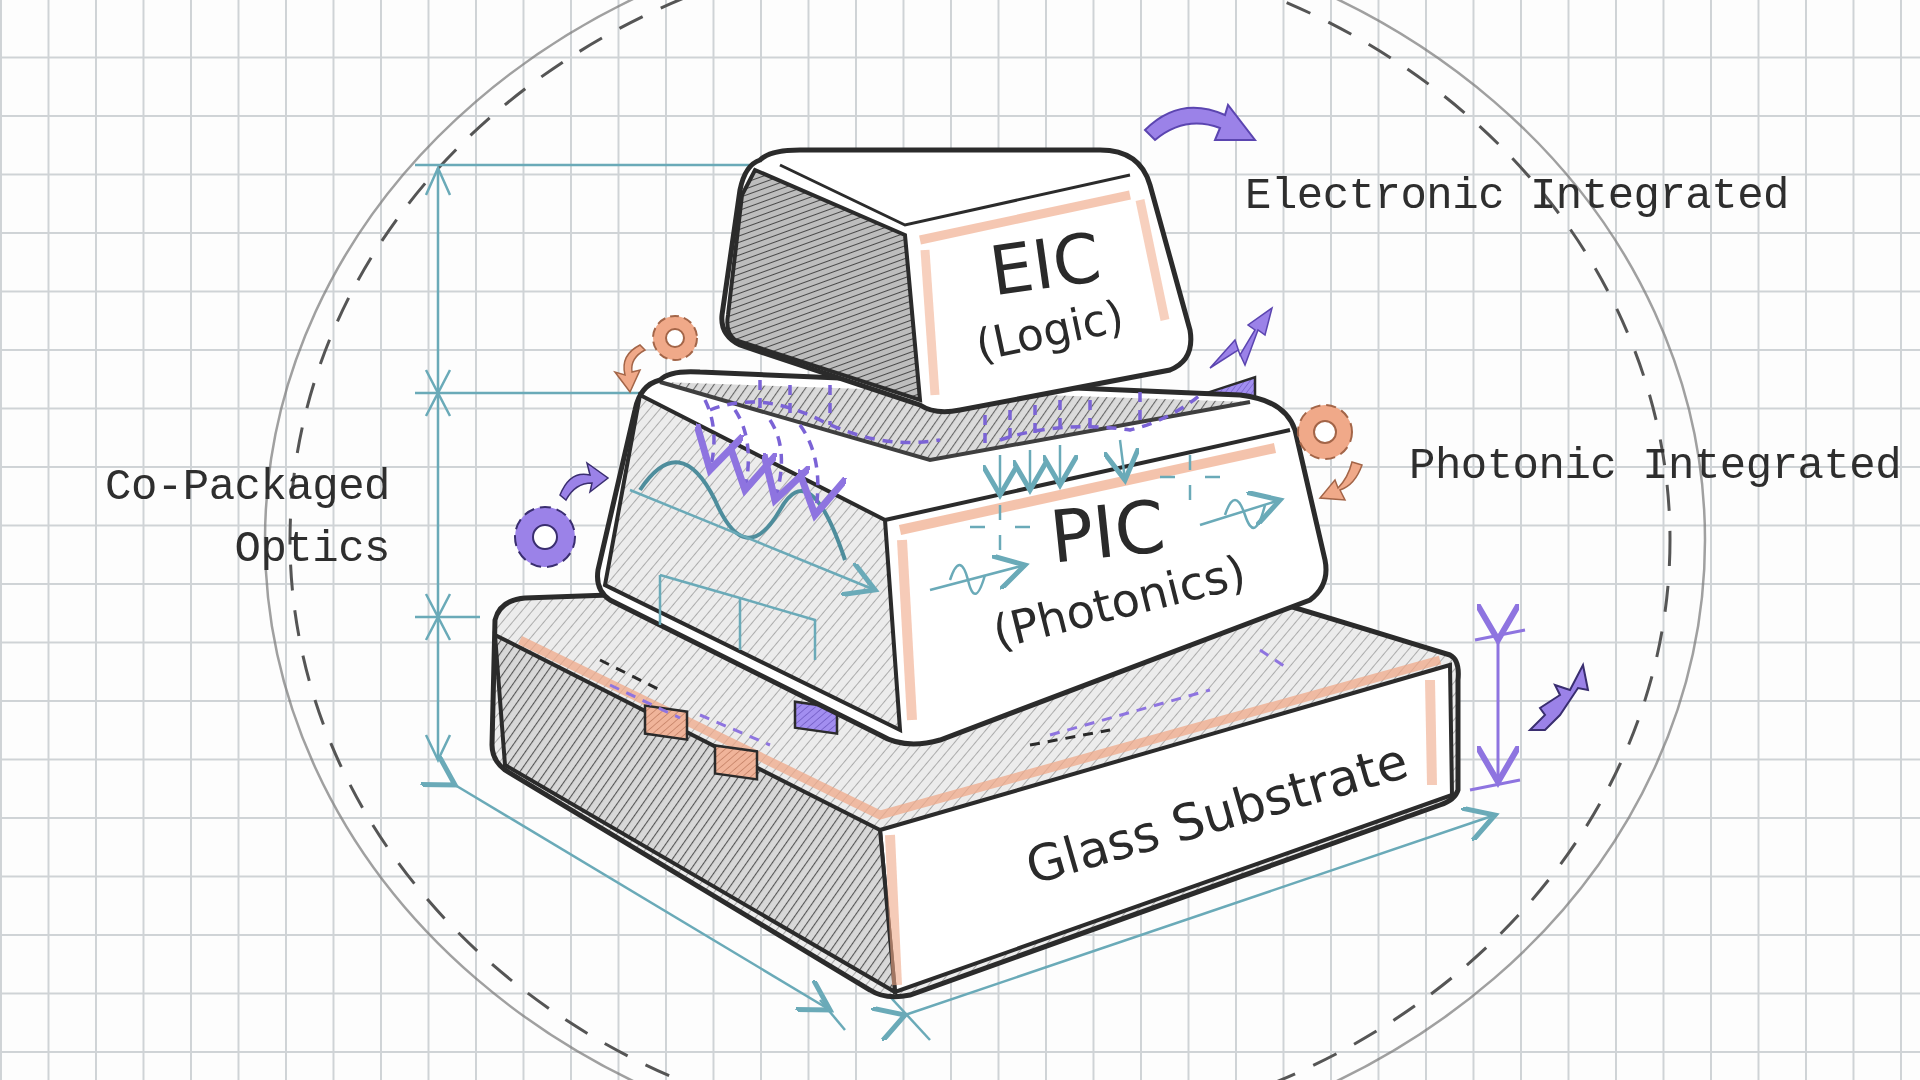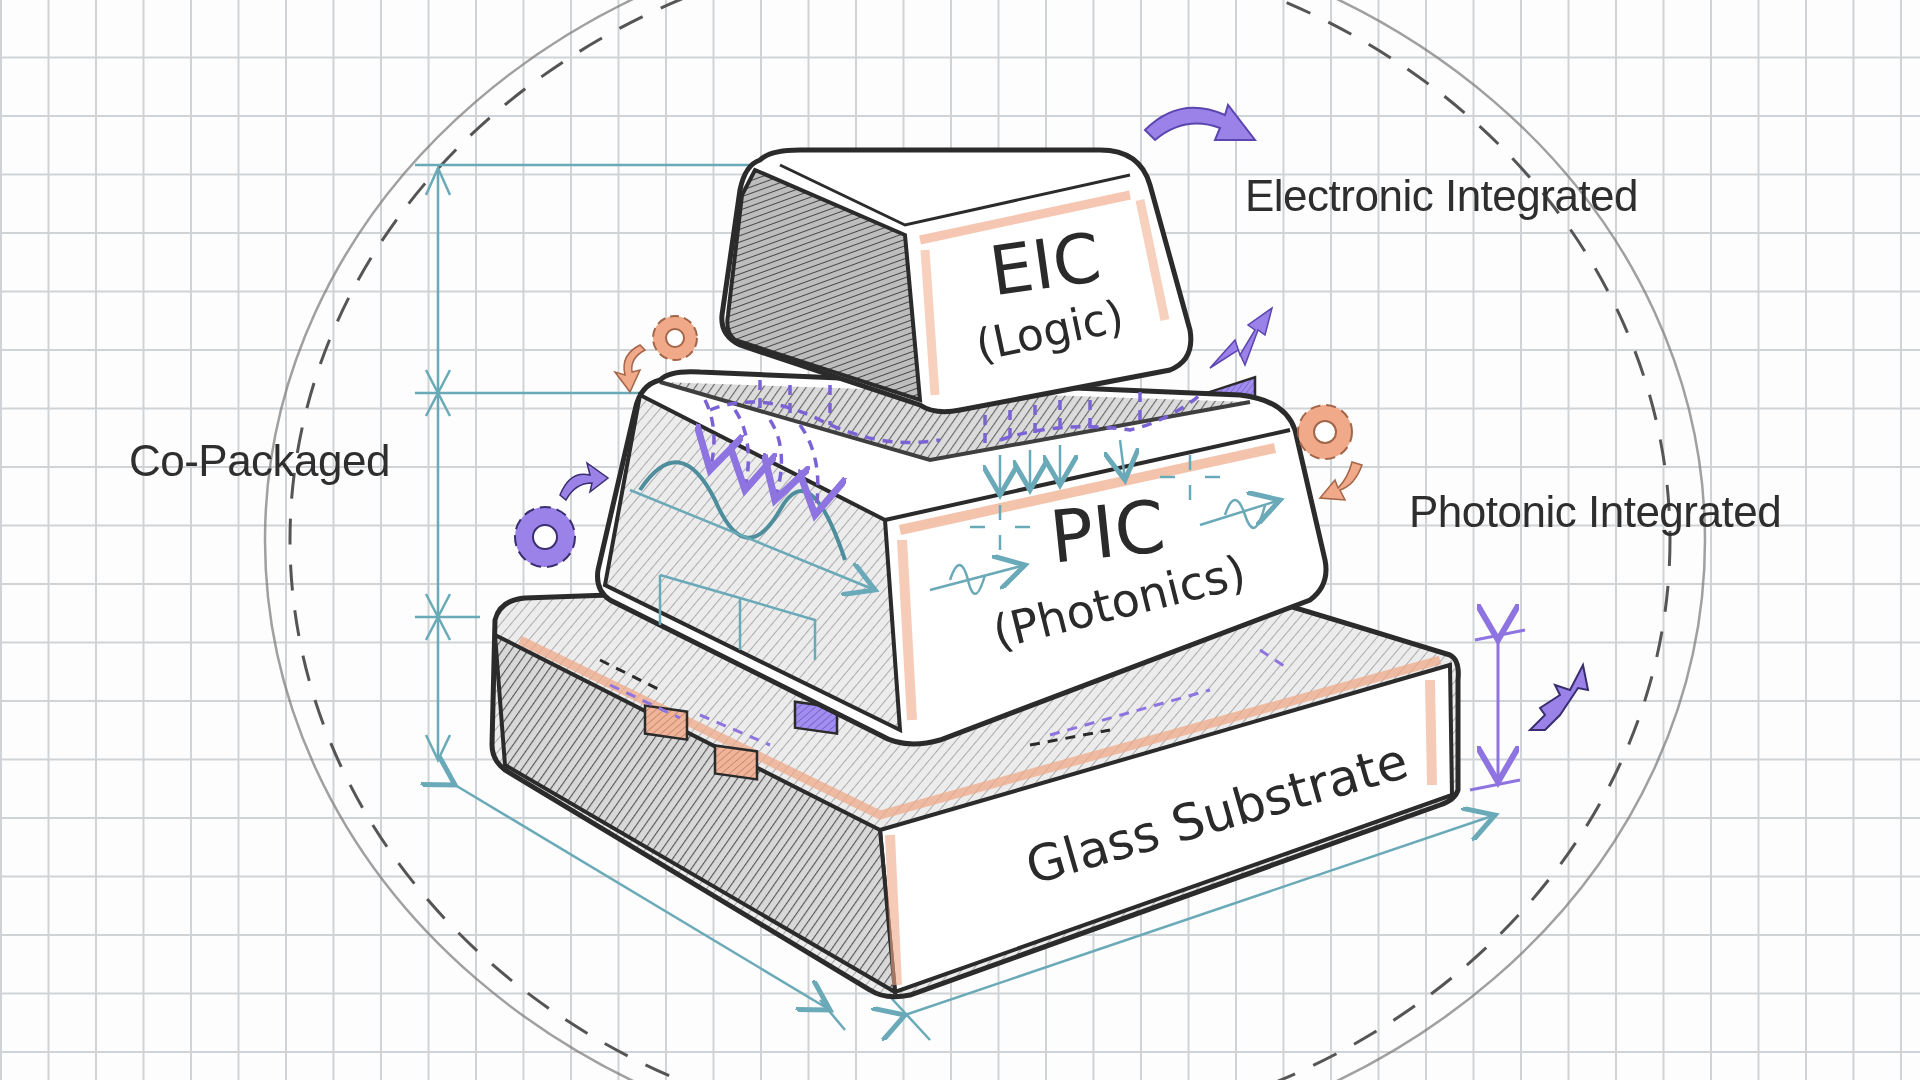--- a/index.html
+++ b/index.html
@@ -11,28 +11,28 @@
       linear-gradient(to bottom, #cfd3d6 1.5px, transparent 1.5px);
     background-size: 47.5px 58.5px;
     background-position: 0px -2px;
     position: relative;
     font-family: "DejaVu Sans", sans-serif;
   }
   svg.art { position: absolute; left: 0; top: 0; }
   .label {
     position: absolute;
     color: #2e2e2e;
-    font-family: Liberation Sans, sans-serif;
+    font-family: Liberation Mono, monospace;
     font-size: 44px;
     line-height: 62px;
     letter-spacing: -0.5px;
     white-space: nowrap;
   }
   .label span { display: block; }
-  .label.right { text-align: right; }
+  .label.right { text-align: right; margin-top: 26px; }
   .chip-text {
     position: absolute;
     color: #2a2a2a;
     font-family: "DejaVu Sans", sans-serif;
     white-space: nowrap;
     text-align: center;
   }
 </style>
 </head>
 <body>
@@ -203,19 +203,20 @@
 
 <div class="chip-text" style="left:1050px; top:490px; font-size:72px; transform:rotate(-6deg);">PIC</div>
 <div class="chip-text" style="left:990px; top:575px; font-size:46px; transform:rotate(-14deg);">(Photonics)</div>
 
 <div class="chip-text" style="left:1020px; top:785px; font-size:50px; transform:rotate(-16deg);">Glass Substrate</div>
 
 <div class="label" style="left:1245px; top:165px;">
   <span>Electronic Integrated</span>
 </div>
 
-<div class="label" style="left:1409px; top:435px;margin-top:46px;">
+<div class="label" style="left:1409px; top:435px;">
   <span>Photonic Integrated</span>
 </div>
 
 <div class="label right" style="right:1530px; top:430px;">
   <span>Co-Packaged</span>
+  <span>Optics</span>
 </div>
 
 </body></html>

